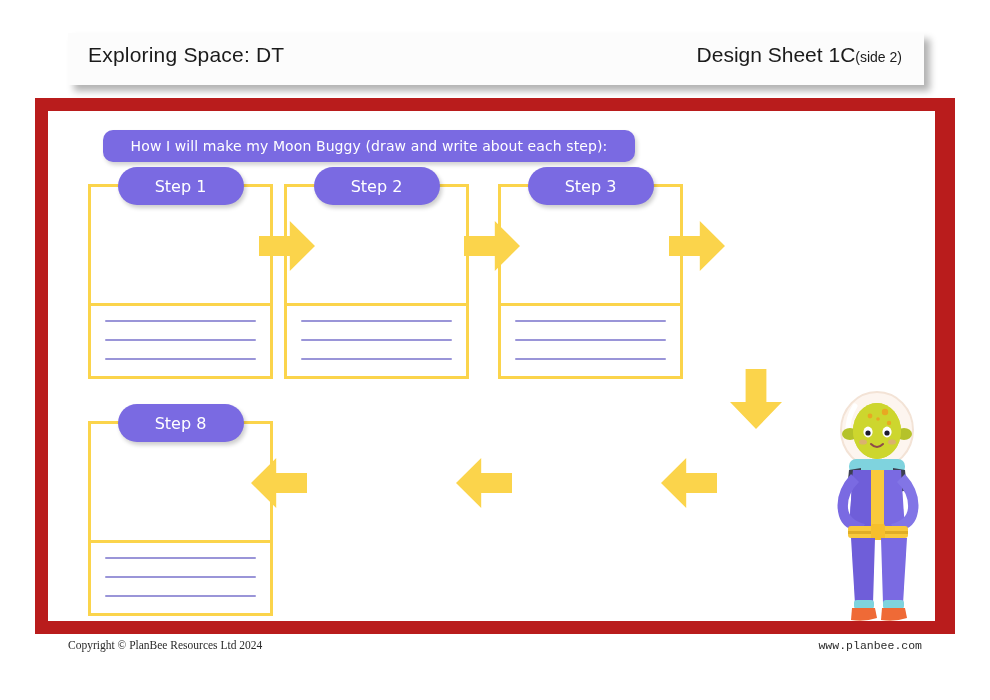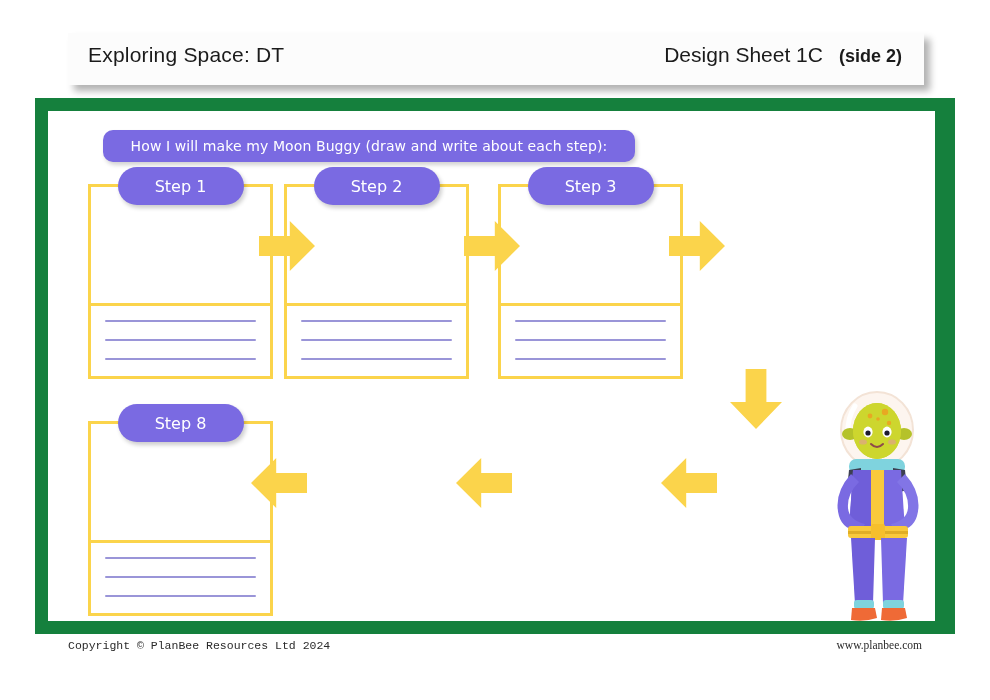--- a/index.html
+++ b/index.html
@@ -22,33 +22,33 @@
     box-sizing:border-box;
     padding:0 22px 8px 20px;
   }
   .titlebar .left{
     font-family:"Liberation Sans", sans-serif;
     font-size:21px; color:#1b1b1b; letter-spacing:0.2px;
     white-space:nowrap;
   }
   .titlebar .right{
     margin-left:auto;
-    display:flex; align-items:baseline; gap:16px;
+    display:flex; align-items:baseline; gap:0;
     font-family:"Liberation Sans", sans-serif;
     color:#1b1b1b; white-space:nowrap;
   }
   .titlebar .right .big{font-size:21px;}
-  .titlebar .right .small{font-size:18px;font-weight:bold;}
+  .titlebar .right .small{font-size:14px;}
 
   
   .frame{
     position:absolute;
     left:35px; top:98px;
     width:920px; height:536px;
-    background:#15803d;
+    background:#b91c1c;
     box-sizing:border-box;
     padding:13px 20px 13px 13px;
   }
   .sheet{
     position:relative;
     width:100%; height:100%;
     background:#ffffff;
     overflow:hidden;
   }
 
@@ -140,27 +140,27 @@
   }
 
   
   .footer{
     position:absolute;
     left:0; right:0; top:639px;
     height:20px;
   }
   .footer .copy{
     position:absolute; left:68px; top:0;
-    font-family:Liberation Mono, monospace;
+    font-family:Liberation Serif, serif;
     font-size:11.5px; color:#2a2a2a;
     white-space:nowrap;
   }
   .footer .url{
     position:absolute; right:68px; top:0;
-    font-family:Liberation Serif, serif;
+    font-family:Liberation Mono, monospace;
     font-size:11.5px; color:#2a2a2a;
     white-space:nowrap;
   }
 </style>
 </head>
 <body>
 
 <div class="titlebar">
   <div class="left">Exploring Space: DT</div>
   <div class="right">

